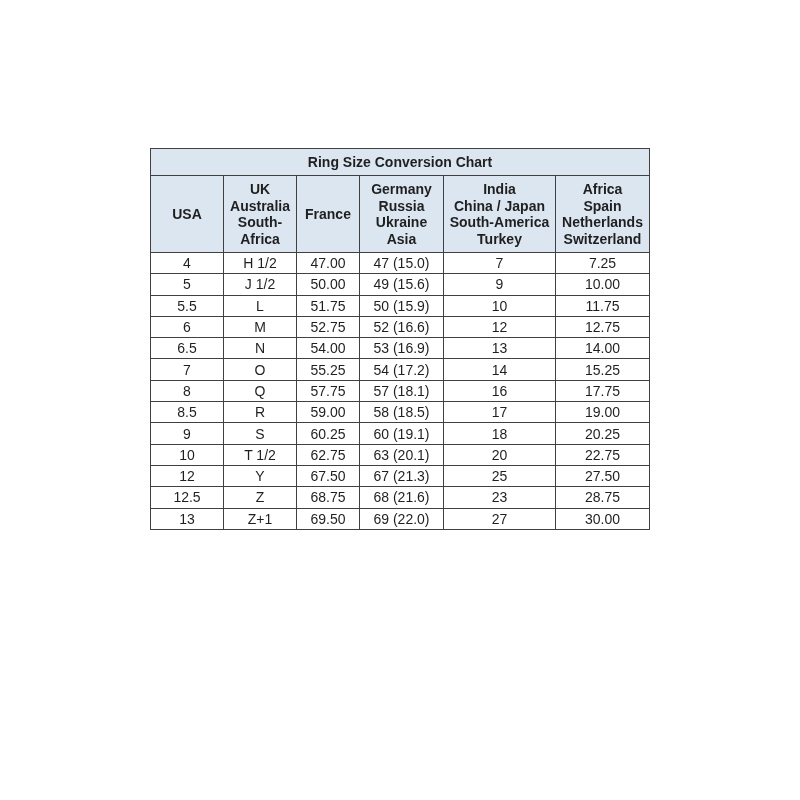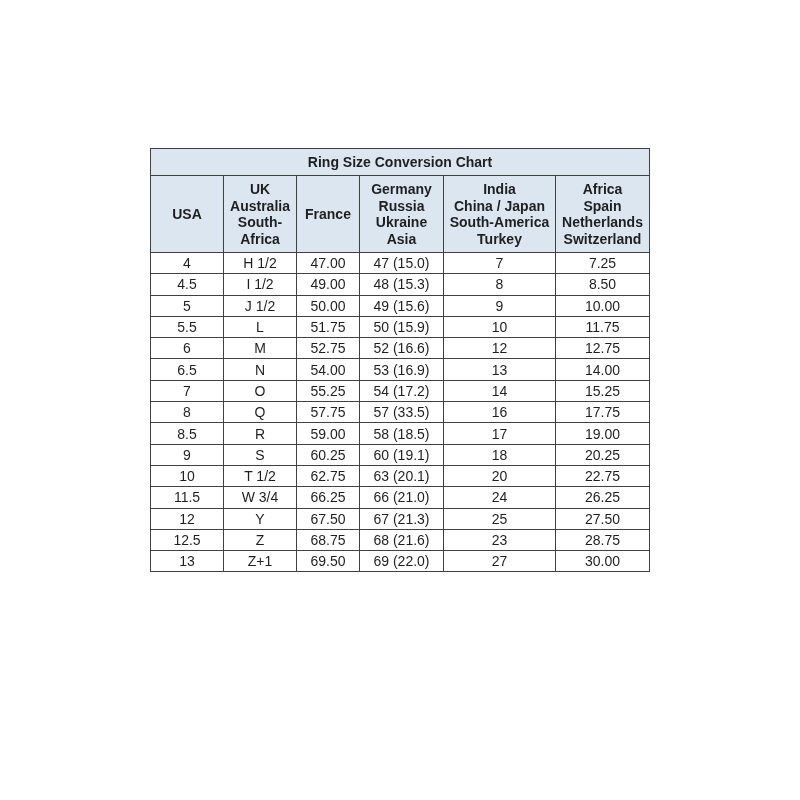--- a/index.html
+++ b/index.html
@@ -100,28 +100,20 @@
     <tbody id="table-body">
         <tr>
           <td>4</td>
           <td>H 1/2</td>
           <td>47.00</td>
           <td>47 (15.0)</td>
           <td>7</td>
           <td>7.25</td>
         </tr>
         <tr>
-          <td>4.5</td>
-          <td>I 1/2</td>
-          <td>49.00</td>
-          <td>48 (15.3)</td>
-          <td>8</td>
-          <td>8.50</td>
-        </tr>
-        <tr>
           <td>5</td>
           <td>J 1/2</td>
           <td>50.00</td>
           <td>49 (15.6)</td>
           <td>9</td>
           <td>10.00</td>
         </tr>
         <tr>
           <td>5.5</td>
           <td>L</td>
@@ -151,21 +143,21 @@
           <td>O</td>
           <td>55.25</td>
           <td>54 (17.2)</td>
           <td>14</td>
           <td>15.25</td>
         </tr>
         <tr>
           <td>8</td>
           <td>Q</td>
           <td>57.75</td>
-          <td>57 (33.5)</td>
+          <td>57 (18.1)</td>
           <td>16</td>
           <td>17.75</td>
         </tr>
         <tr>
           <td>8.5</td>
           <td>R</td>
           <td>59.00</td>
           <td>58 (18.5)</td>
           <td>17</td>
           <td>19.00</td>
@@ -180,28 +172,20 @@
         </tr>
         <tr>
           <td>10</td>
           <td>T 1/2</td>
           <td>62.75</td>
           <td>63 (20.1)</td>
           <td>20</td>
           <td>22.75</td>
         </tr>
         <tr>
-          <td>11.5</td>
-          <td>W 3/4</td>
-          <td>66.25</td>
-          <td>66 (21.0)</td>
-          <td>24</td>
-          <td>26.25</td>
-        </tr>
-        <tr>
           <td>12</td>
           <td>Y</td>
           <td>67.50</td>
           <td>67 (21.3)</td>
           <td>25</td>
           <td>27.50</td>
         </tr>
         <tr>
           <td>12.5</td>
           <td>Z</td>

